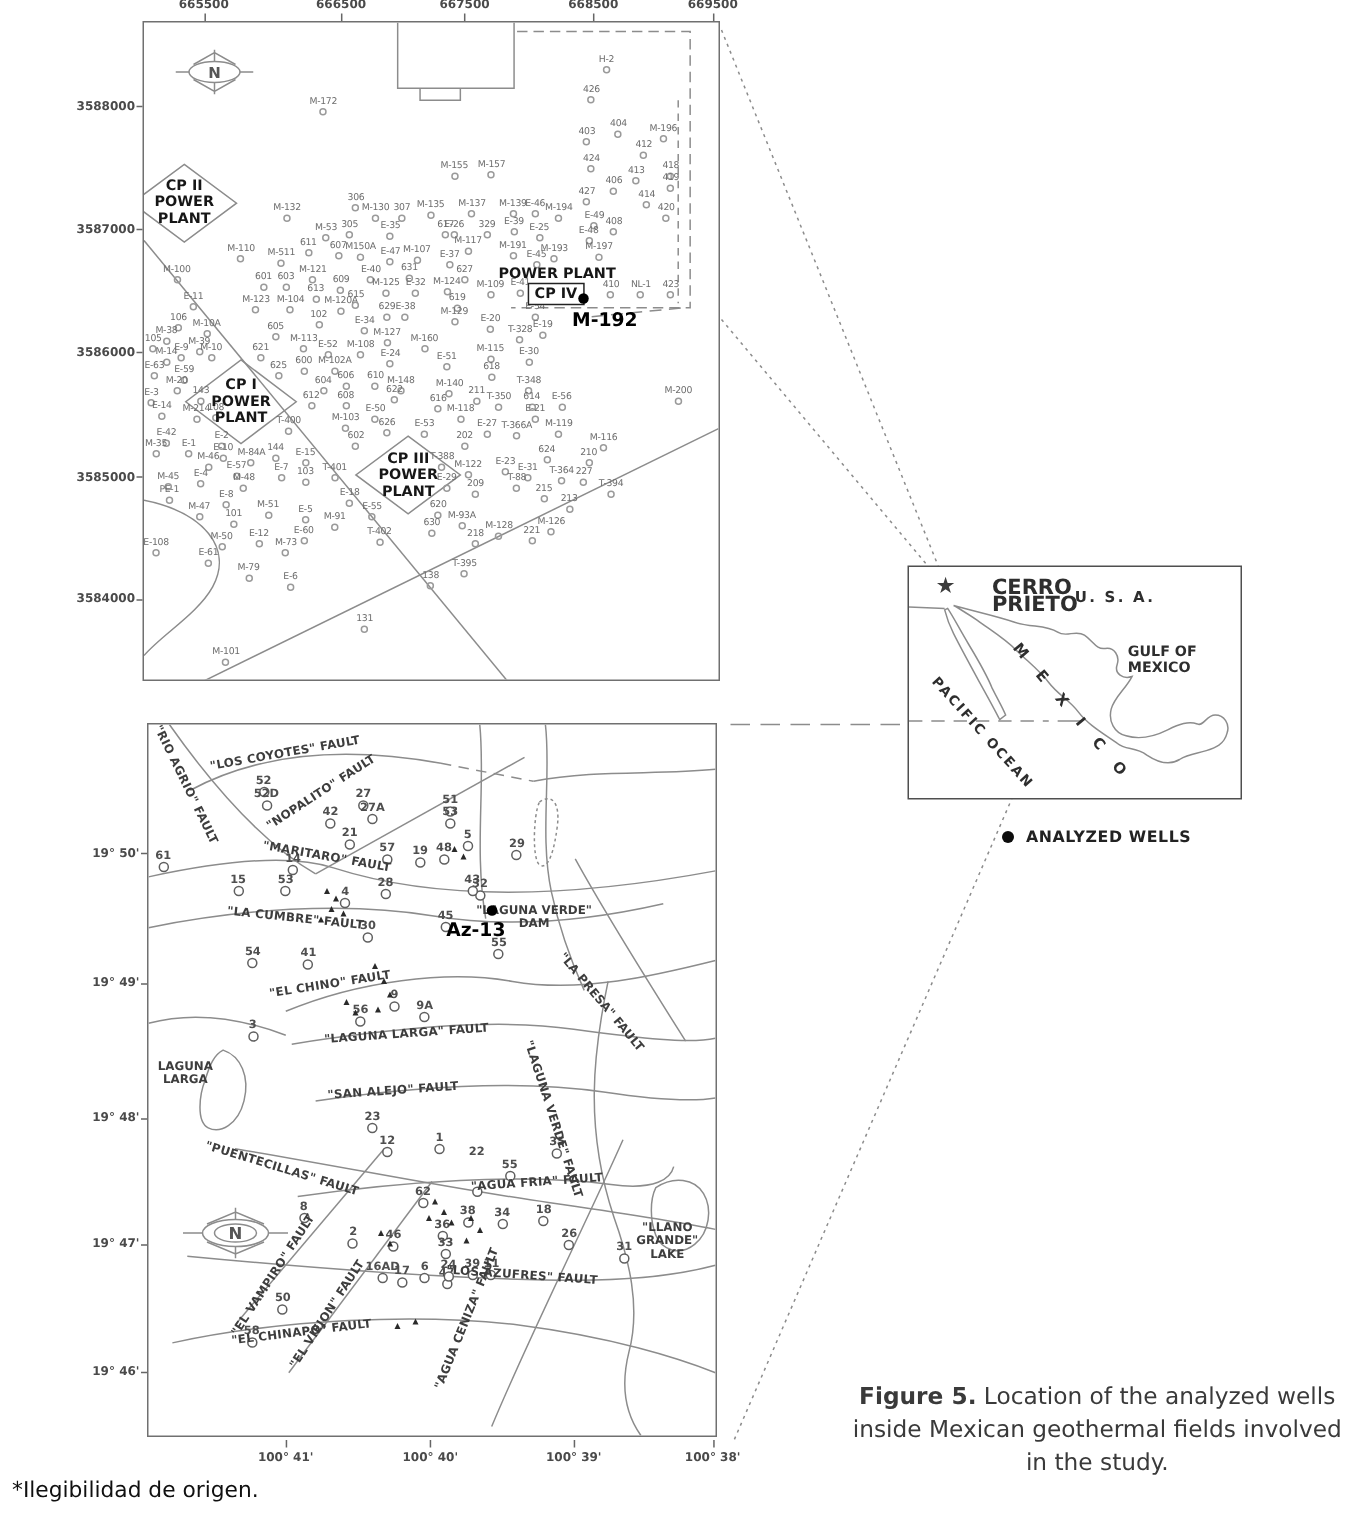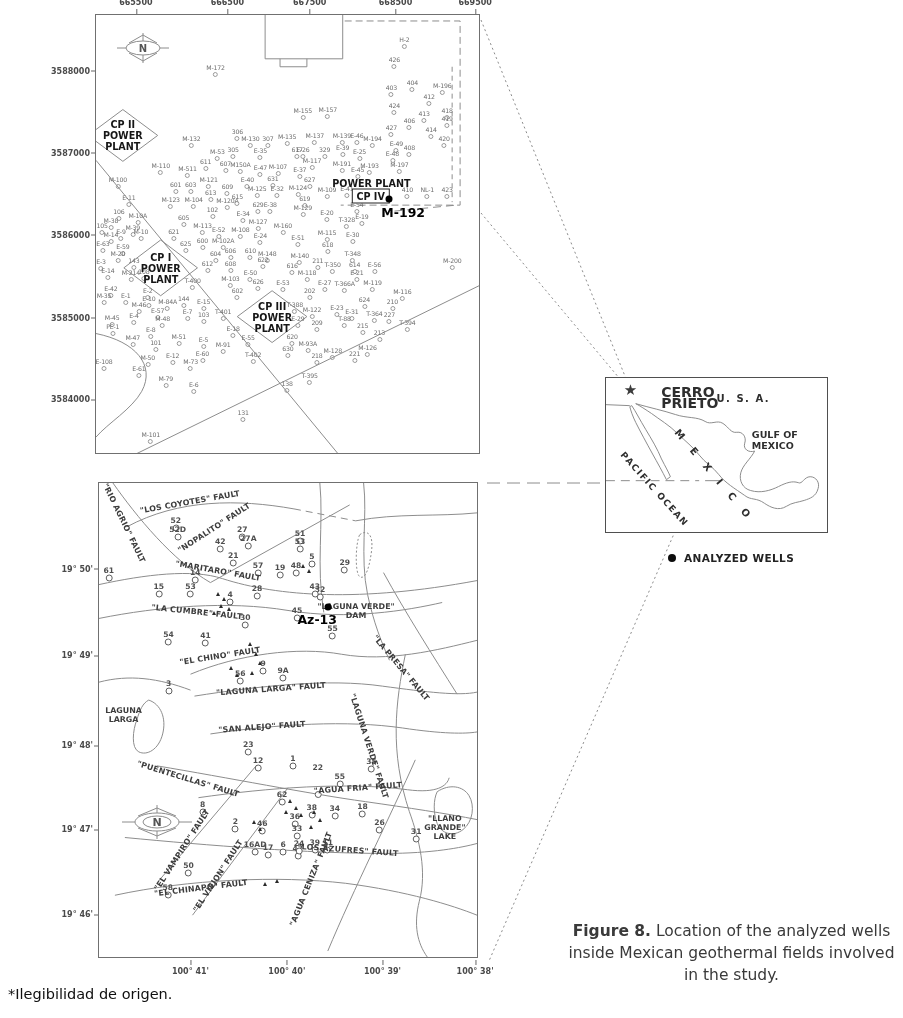--- a/index.html
+++ b/index.html
@@ -1233,16 +1233,16 @@
   <div id="lbl-pacific" class="inset-label">PACIFIC OCEAN</div>
   <div id="lbl-mexico" class="inset-label">M E X I C O</div>
 </div>
 
 <div id="legend">
   <span class="legend-dot"></span>
   <span>ANALYZED WELLS</span>
 </div>
 
 <div id="caption">
-  <b>Figure 8.</b><span> Location of the analyzed wells inside Mexican geothermal fields involved in the study.</span>
+  <b>Figure 5.</b><span> Location of the analyzed wells inside Mexican geothermal fields involved in the study.</span>
 </div>
 
 <div id="footnote">*Ilegibilidad de origen.</div>
 
 </body></html>

